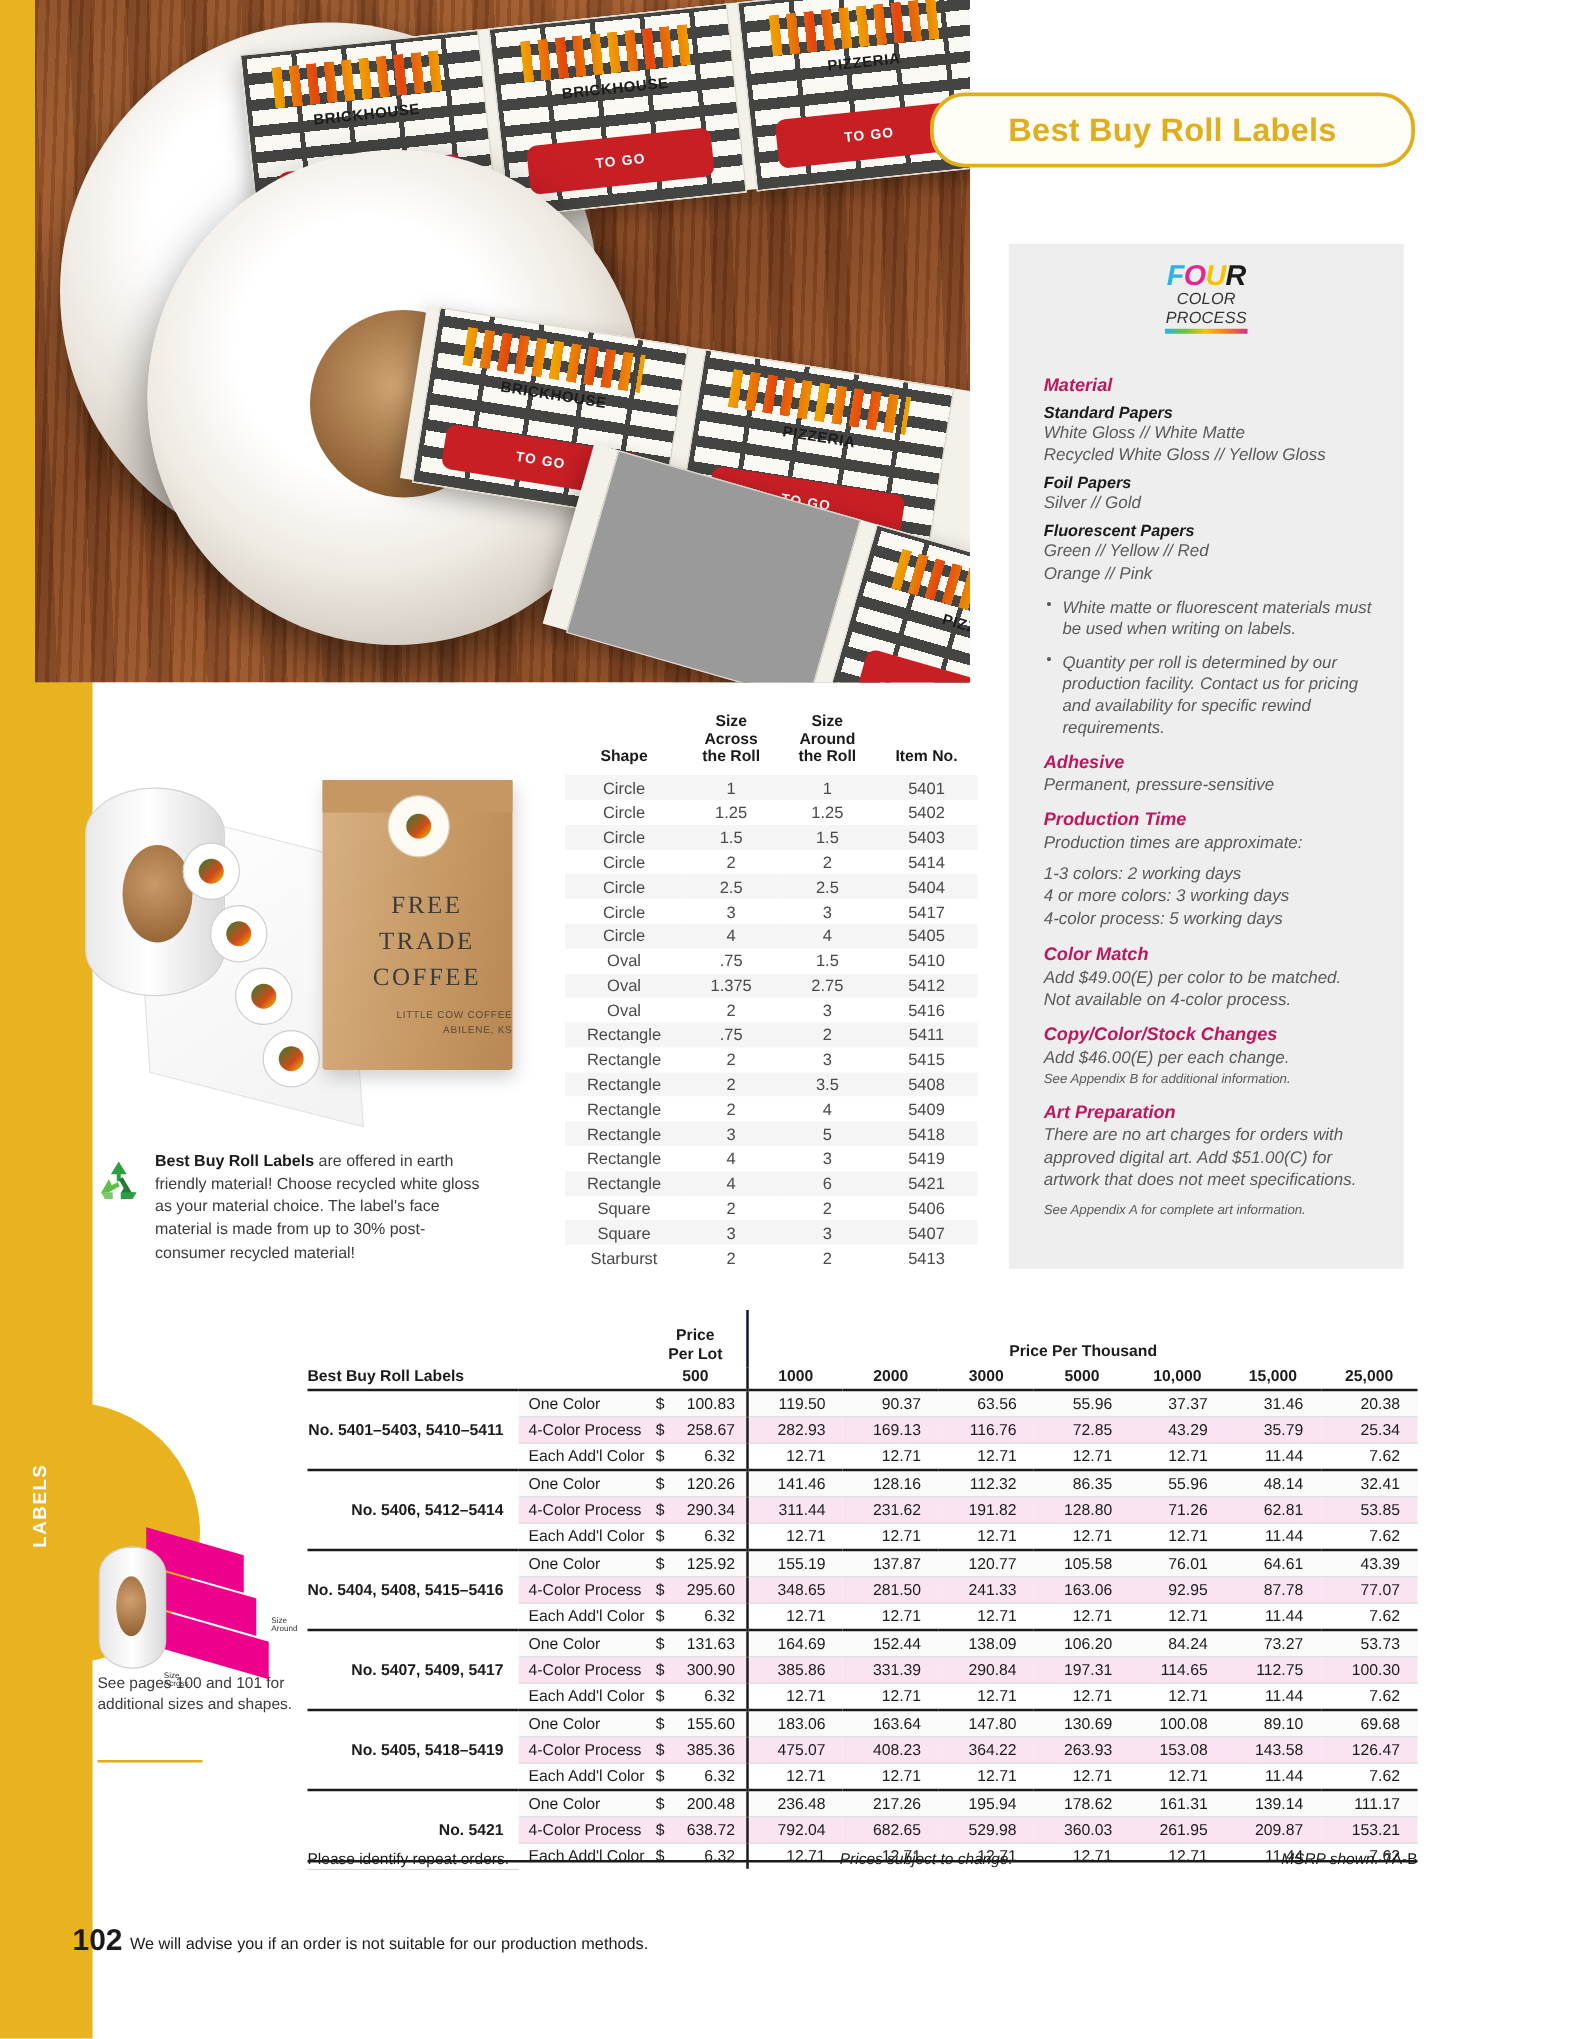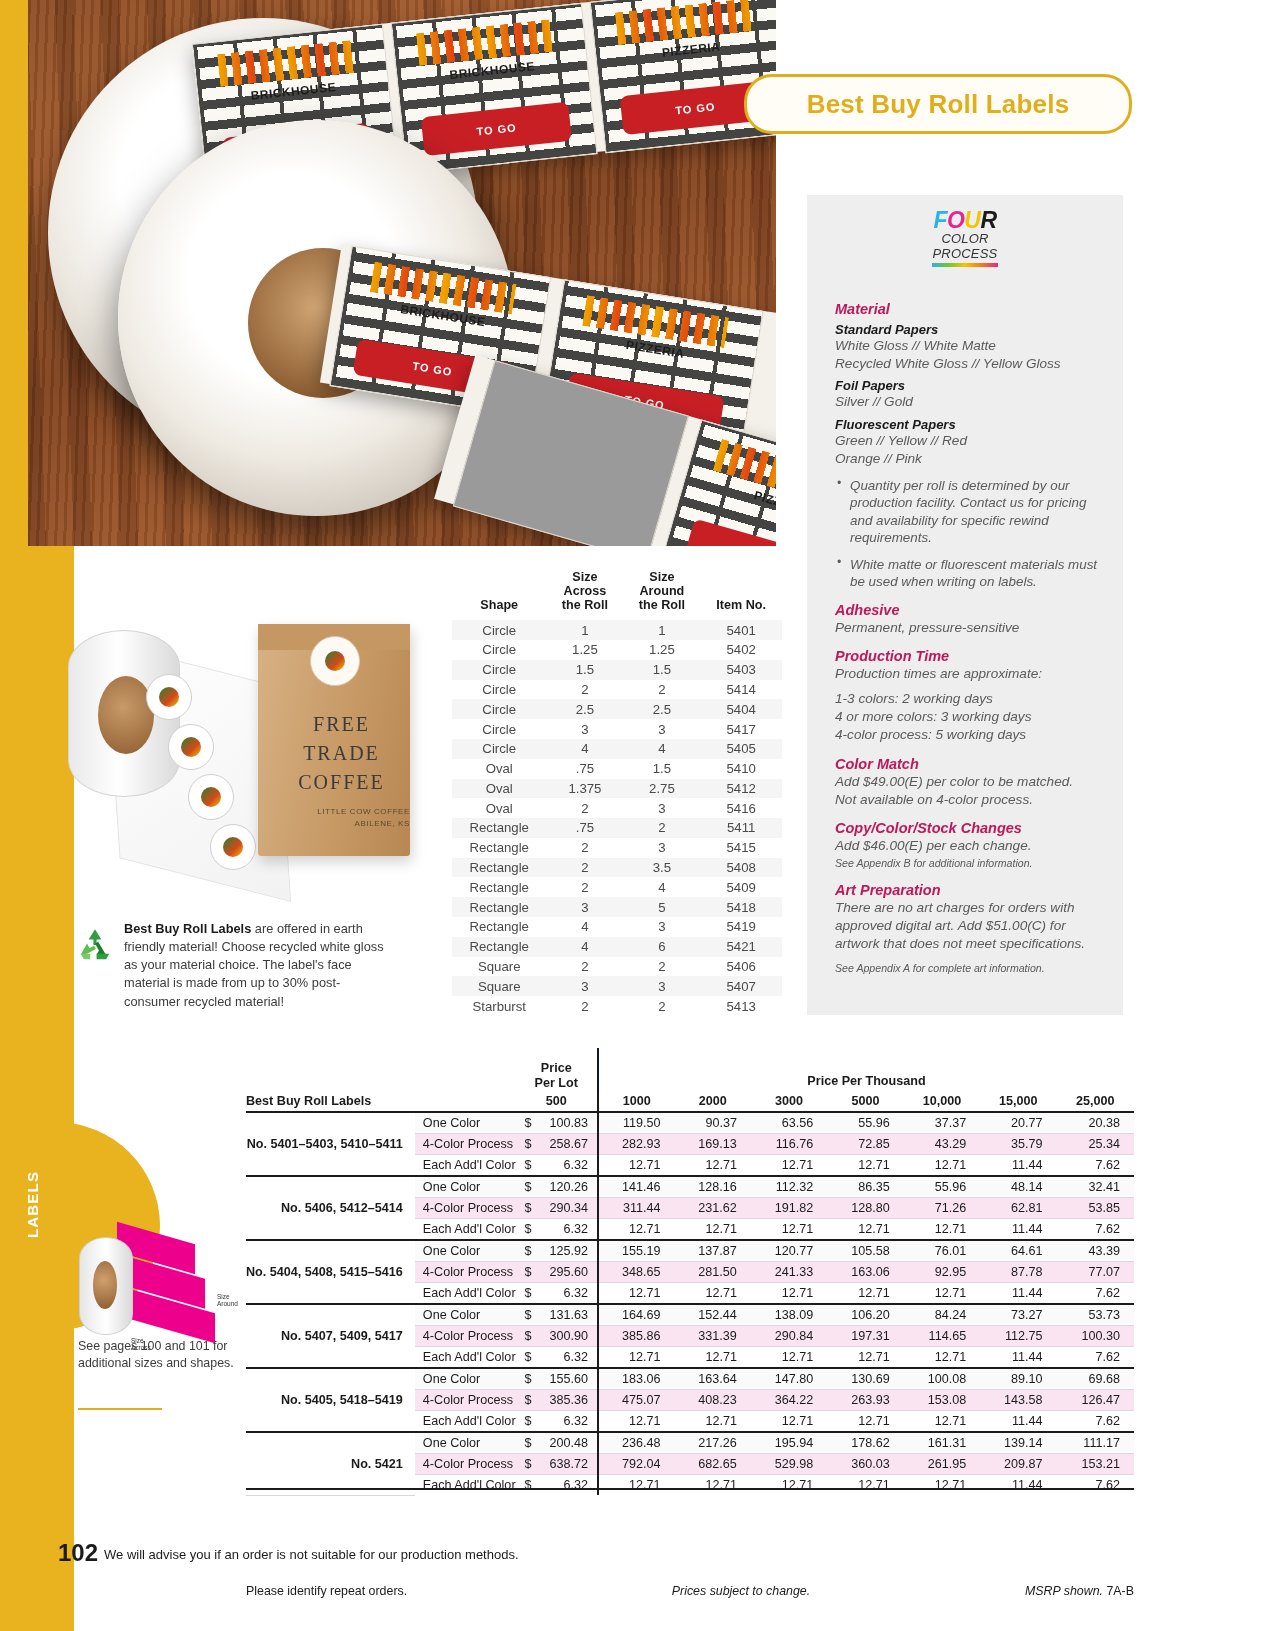--- a/index.html
+++ b/index.html
@@ -151,21 +151,21 @@
   .grp-name{font-size:12.8px;font-weight:bold;text-align:right;padding-right:12px!important;white-space:nowrap;}
   .lotcell{text-align:right;padding-right:9px!important;border-right:2px solid #1b1b1b;white-space:nowrap;}
   .lotcell .dol{float:left;padding-left:9px;}
   .typecell{font-size:12.2px;padding-left:8px!important;white-space:nowrap;}
   .num{text-align:right;padding-right:14px!important;}
   tr.r1 td{height:20px;background:#fafafa;border-bottom:1px solid #d9d9d9;}
   tr.r2 td{height:20px;background:#fbe4f1;border-bottom:1px solid #d9d9d9;}
   tr.r3 td{height:20px;background:#ffffff;}
   tr.r1 td.grp-name,tr.r2 td.grp-name,tr.r3 td.grp-name{background:#ffffff;}
   #footline{position:absolute;left:246px;top:1488px;width:888px;height:2px;background:#1b1b1b;}
-  #foot-row{position:absolute;left:246px;top:1584px;width:888px;display:flex;}
+  #foot-row{position:absolute;left:246px;top:1480px;width:888px;display:flex;}
   #foot-row div{font-size:12.4px;color:#1b1b1b;}
   .ital{font-style:italic;}
 
   
   #pagenum{position:absolute;left:58px;top:1539px;font-size:24px;font-weight:bold;color:#1b1b1b;}
   #footnote{position:absolute;left:104px;top:1547px;font-size:13px;color:#1b1b1b;text-align:center;}
 </style>
 </head>
 <body>
 
@@ -244,22 +244,22 @@
       <div class="sp-h">Material</div>
       <div class="sp-sh">Standard Papers</div>
       <div class="sp-t">White Gloss  //  White Matte</div>
       <div class="sp-t">Recycled White Gloss  //  Yellow Gloss</div>
       <div class="sp-sh">Foil Papers</div>
       <div class="sp-t">Silver  //  Gold</div>
       <div class="sp-sh">Fluorescent Papers</div>
       <div class="sp-t">Green  //  Yellow  //  Red</div>
       <div class="sp-t">Orange  //  Pink</div>
       <ul class="sp-bul">
+        <li>White matte or fluorescent materials must be used when writing on labels.</li>
         <li>Quantity per roll is determined by our production facility. Contact us for pricing and availability for specific rewind requirements.</li>
-        <li>White matte or fluorescent materials must be used when writing on labels.</li>
       </ul>
       <div class="sp-h">Adhesive</div>
       <div class="sp-t">Permanent, pressure-sensitive</div>
       <div class="sp-h">Production Time</div>
       <div class="sp-t">Production times are approximate:</div>
       <div class="sp-t" style="margin-top:7px;">1-3 colors: 2 working days</div>
       <div class="sp-t">4 or more colors: 3 working days</div>
       <div class="sp-t">4-color process: 5 working days</div>
       <div class="sp-h">Color Match</div>
       <div class="sp-t">Add $49.00(E) per color to be matched.</div>
@@ -507,21 +507,21 @@
       <tbody id="price-body">
           <tr class="r1 grp-top">
             <td class="grp-name" rowspan="3">No. 5401–5403, 5410–5411</td>
             <td class="typecell">One Color</td>
             <td class="lotcell"><span class="dol">$</span>100.83</td>
             <td class="num">119.50</td>
             <td class="num">90.37</td>
             <td class="num">63.56</td>
             <td class="num">55.96</td>
             <td class="num">37.37</td>
-            <td class="num">20.77</td>
+            <td class="num">31.46</td>
             <td class="num">20.38</td>
           </tr>
           <tr class="r2">
             <td class="typecell">4-Color Process</td>
             <td class="lotcell"><span class="dol">$</span>258.67</td>
             <td class="num">282.93</td>
             <td class="num">169.13</td>
             <td class="num">116.76</td>
             <td class="num">72.85</td>
             <td class="num">43.29</td>

